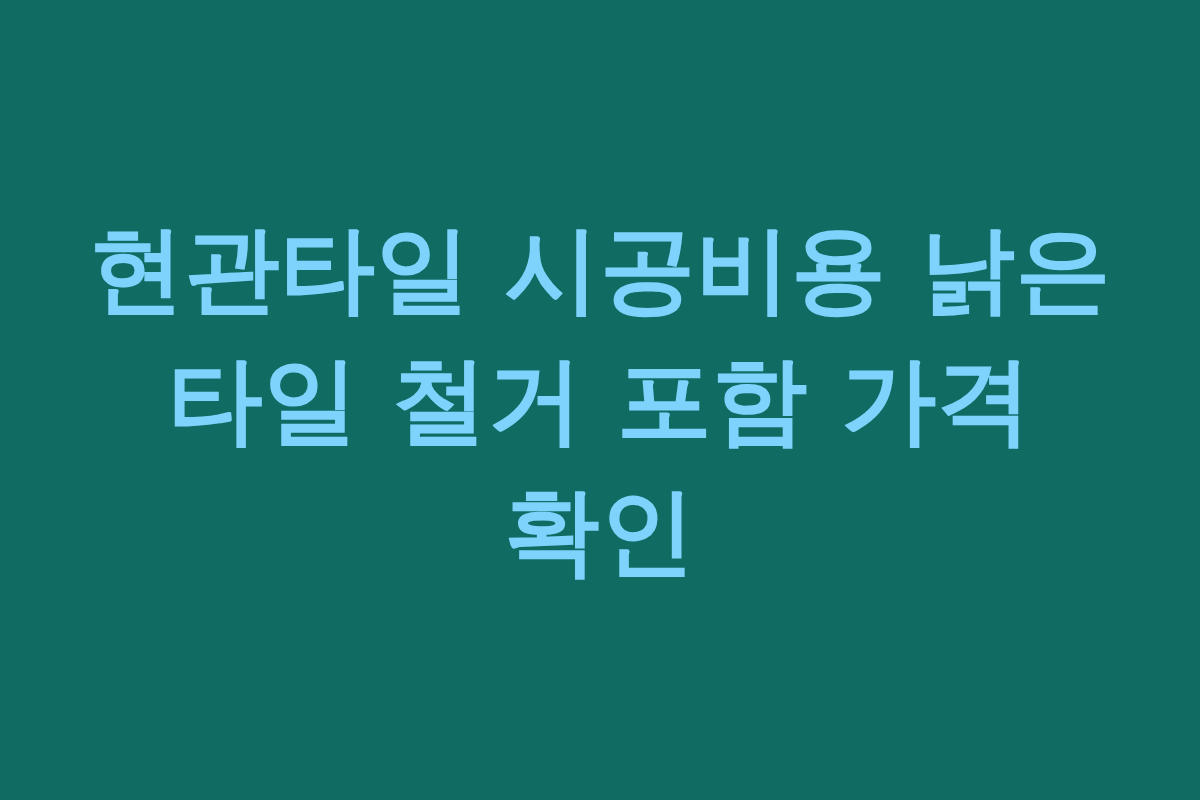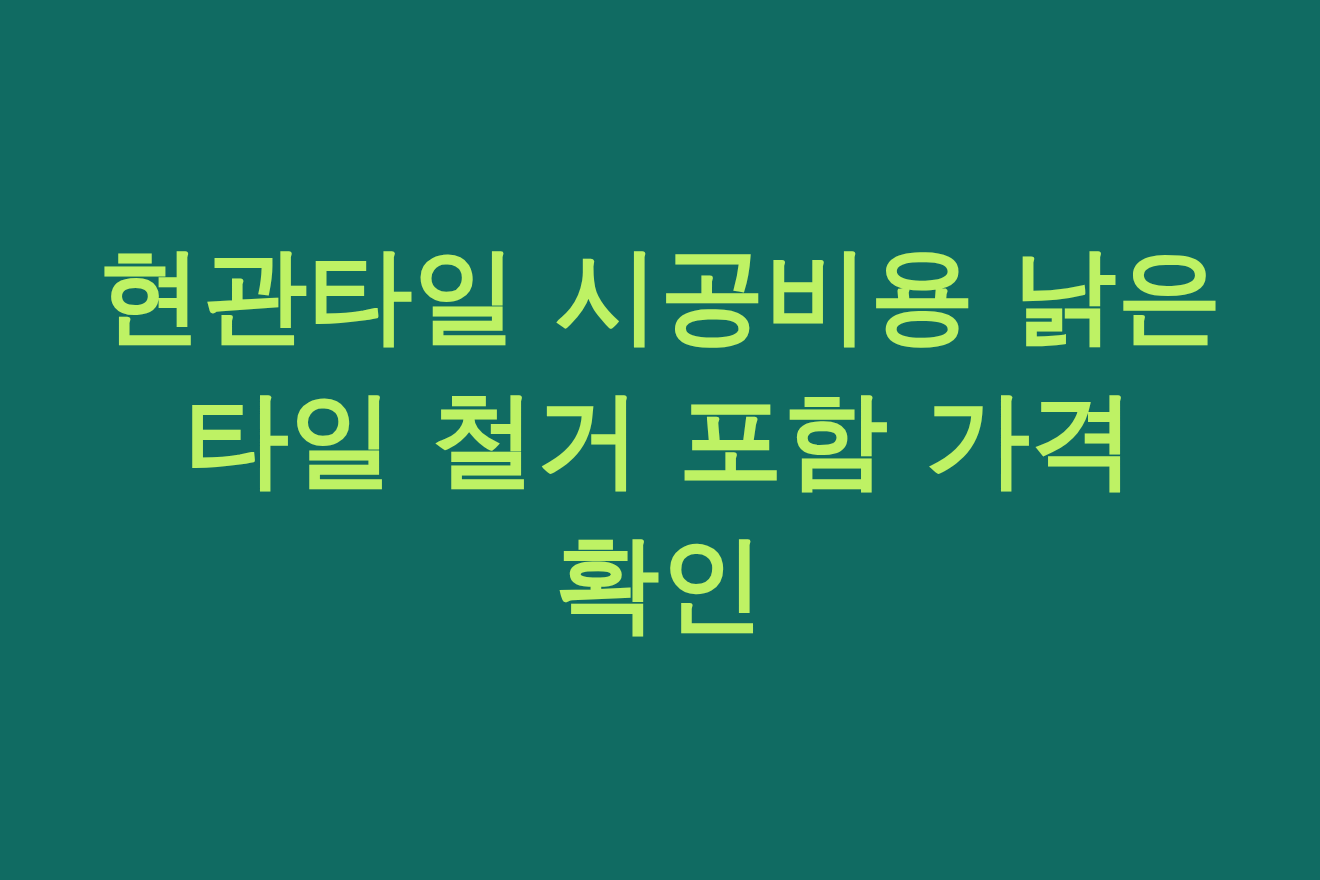--- a/index.html
+++ b/index.html
@@ -39,14 +39,14 @@
     word-break: keep-all;
     overflow-wrap: break-word;
     -webkit-font-smoothing: antialiased;
     
   }
 </style>
 </head>
 <body>
 
 <div id="banner" style="background-color: rgb(16, 107, 98);">
-  <h1 id="headline" style="color: #bef264; text-align: center;">현관타일 시공비용 낡은 타일 철거 포함 가격 확인</h1>
+  <h1 id="headline" style="color: #7dd3fc; text-align: center;">현관타일 시공비용 낡은 타일 철거 포함 가격 확인</h1>
 </div>
 
 </body></html>

